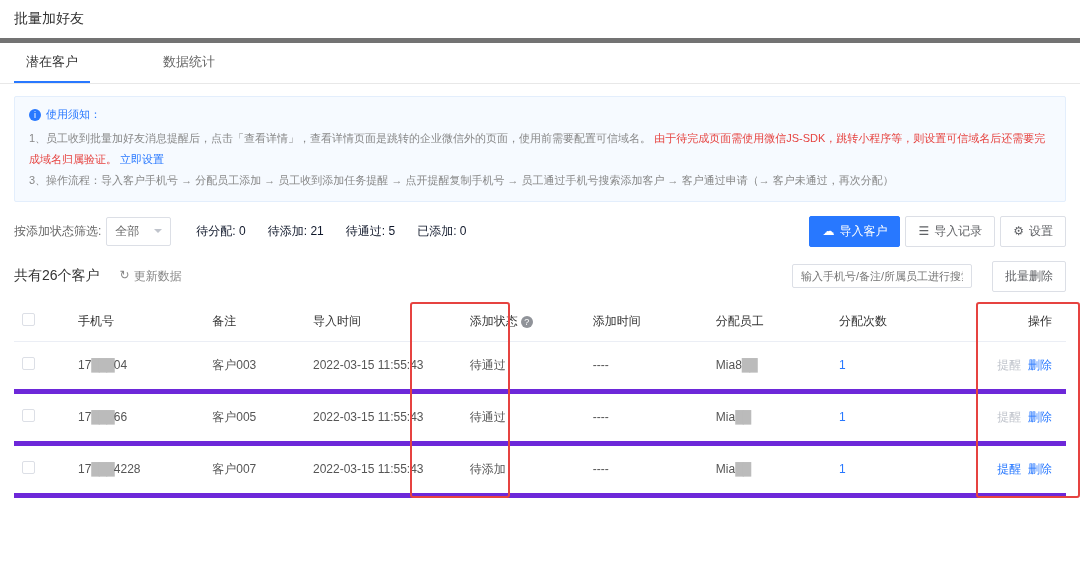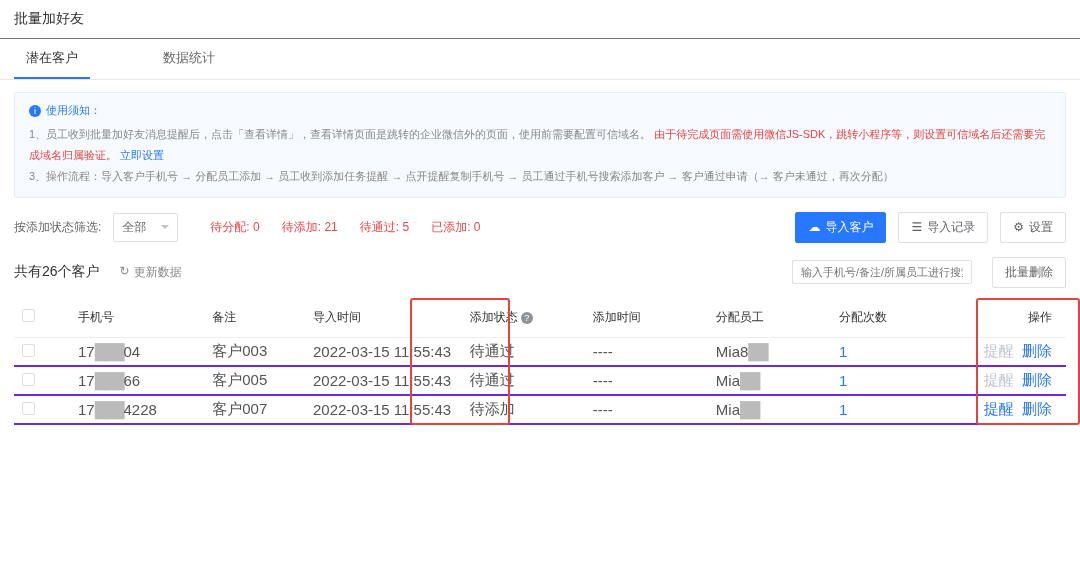--- a/index.html
+++ b/index.html
@@ -1,43 +1,43 @@
 <!DOCTYPE html>
 <html><head>
   <meta charset="utf-8">
   <style>
     * { margin: 0; padding: 0; box-sizing: border-box; }
     body { font-family: -apple-system, "Microsoft YaHei", sans-serif; font-size: 12px; color: #333; background: #fff; }
-    .page-title { padding: 10px 14px; font-size: 14px; color: #333; border-bottom: 1px solid #737373; }
+    .page-title { padding: 10px 14px; font-size: 14px; color: #333; border-bottom: 5px solid #737373; }
     .tabs { display: flex; border-bottom: 1px solid #e8e8e8; padding: 0 14px; margin-bottom: 12px; gap: 41px; }
     .tab { padding: 10px 12px; font-size: 13px; color: #666; cursor: pointer; border-bottom: 2px solid transparent; margin-right: 20px; }
     .tab.active { color: #333; border-bottom-color: #2878ff; }
     .notice-box { margin: 0 14px 14px; border: 1px solid #e3eefc; background: #f6faff; padding: 10px 14px; border-radius: 2px; font-size: 11px; }
     .notice-title { color: #2878ff; display: flex; align-items: center; gap: 5px; margin-bottom: 6px; }
     .notice-title .icon-info { display: inline-flex; width: 12px; height: 12px; border-radius: 50%; background: #2878ff; color: #fff; font-size: 9px; align-items: center; justify-content: center; font-style: normal; }
     .notice-body { color: #888; line-height: 1.9; }
     .notice-body .red { color: #e64340; }
     .notice-body .link { color: #2878ff; cursor: pointer; }
-    .filter-bar { display: flex; align-items: center; padding: 0 14px; margin-bottom: 14px; gap: 12px; }
+    .filter-bar { display: flex; align-items: center; padding: 0 14px; margin-bottom: 14px; gap: 5px; }
     .filter-label { color: #666; }
     .select-box { border: 1px solid #dcdfe6; border-radius: 2px; padding: 5px 8px; width: 65px; display: flex; align-items: center; justify-content: space-between; color: #666; cursor: pointer; }
     .chev-down { width: 0; height: 0; border-left: 4px solid transparent; border-right: 4px solid transparent; border-top: 4px solid #c0c4cc; }
-    .stats { display: flex; gap: 22px; color: #ef4444; flex: 1; margin-left: 20px; }
+    .stats { display: flex; gap: 22px; color: #0f172a; flex: 1; margin-left: 20px; }
     .btn { border: 1px solid #dcdfe6; background: #fff; border-radius: 2px; padding: 6px 12px; color: #606266; font-size: 12px; cursor: pointer; display: inline-flex; align-items: center; gap: 5px; }
     .btn.primary { background: #2878ff; border-color: #2878ff; color: #fff; }
     .icon-sym { font-size: 12px; line-height: 1; }
     .summary-bar { display: flex; align-items: center; padding: 0 14px 10px; gap: 20px; }
     .summary-title { font-size: 14px; color: #333; }
     .refresh-link { color: #888; font-size: 12px; display: inline-flex; gap: 4px; cursor: pointer; }
     .spacer { flex: 1; }
     .search-input { border: 1px solid #dcdfe6; border-radius: 2px; padding: 5px 8px; width: 180px; color: #999; font-size: 11px; outline: none; }
     .table-wrap { padding: 0 14px; }
     table { width: 100%; border-collapse: collapse; table-layout: fixed; }
     th { text-align: left; color: #333; font-weight: 400; font-size: 12px; padding: 11px 8px; border-bottom: 1px solid #ebeef5; }
-    td { text-align: left; color: #555; font-size: 15px; padding: 4px 8px; border-bottom: 2px solid #6d28d9; }
+    td { text-align: left; color: #555; font-size: 12px; padding: 15px 8px; border-bottom: 5px solid #6d28d9; }
     .checkbox { width: 13px; height: 13px; border: 1px solid #dcdfe6; border-radius: 2px; display: inline-block; }
     .help-icon { display: inline-flex; width: 12px; height: 12px; border-radius: 50%; background: #909399; color: #fff; font-size: 9px; align-items: center; justify-content: center; margin-left: 3px; }
     .link-blue { color: #2878ff; cursor: pointer; }
     .link-gray { color: #c0c4cc; cursor: pointer; }
     .op-cell { text-align: right; padding-right: 14px; }
     th.op-cell { text-align: right; }
     .highlight-col { border: 2px solid #e64340; position: absolute; pointer-events: none; border-radius: 3px; }
     .rel-wrap { position: relative; }
     .mask { color: #bbb; letter-spacing: -1px; }
     .phone { white-space: nowrap; }

